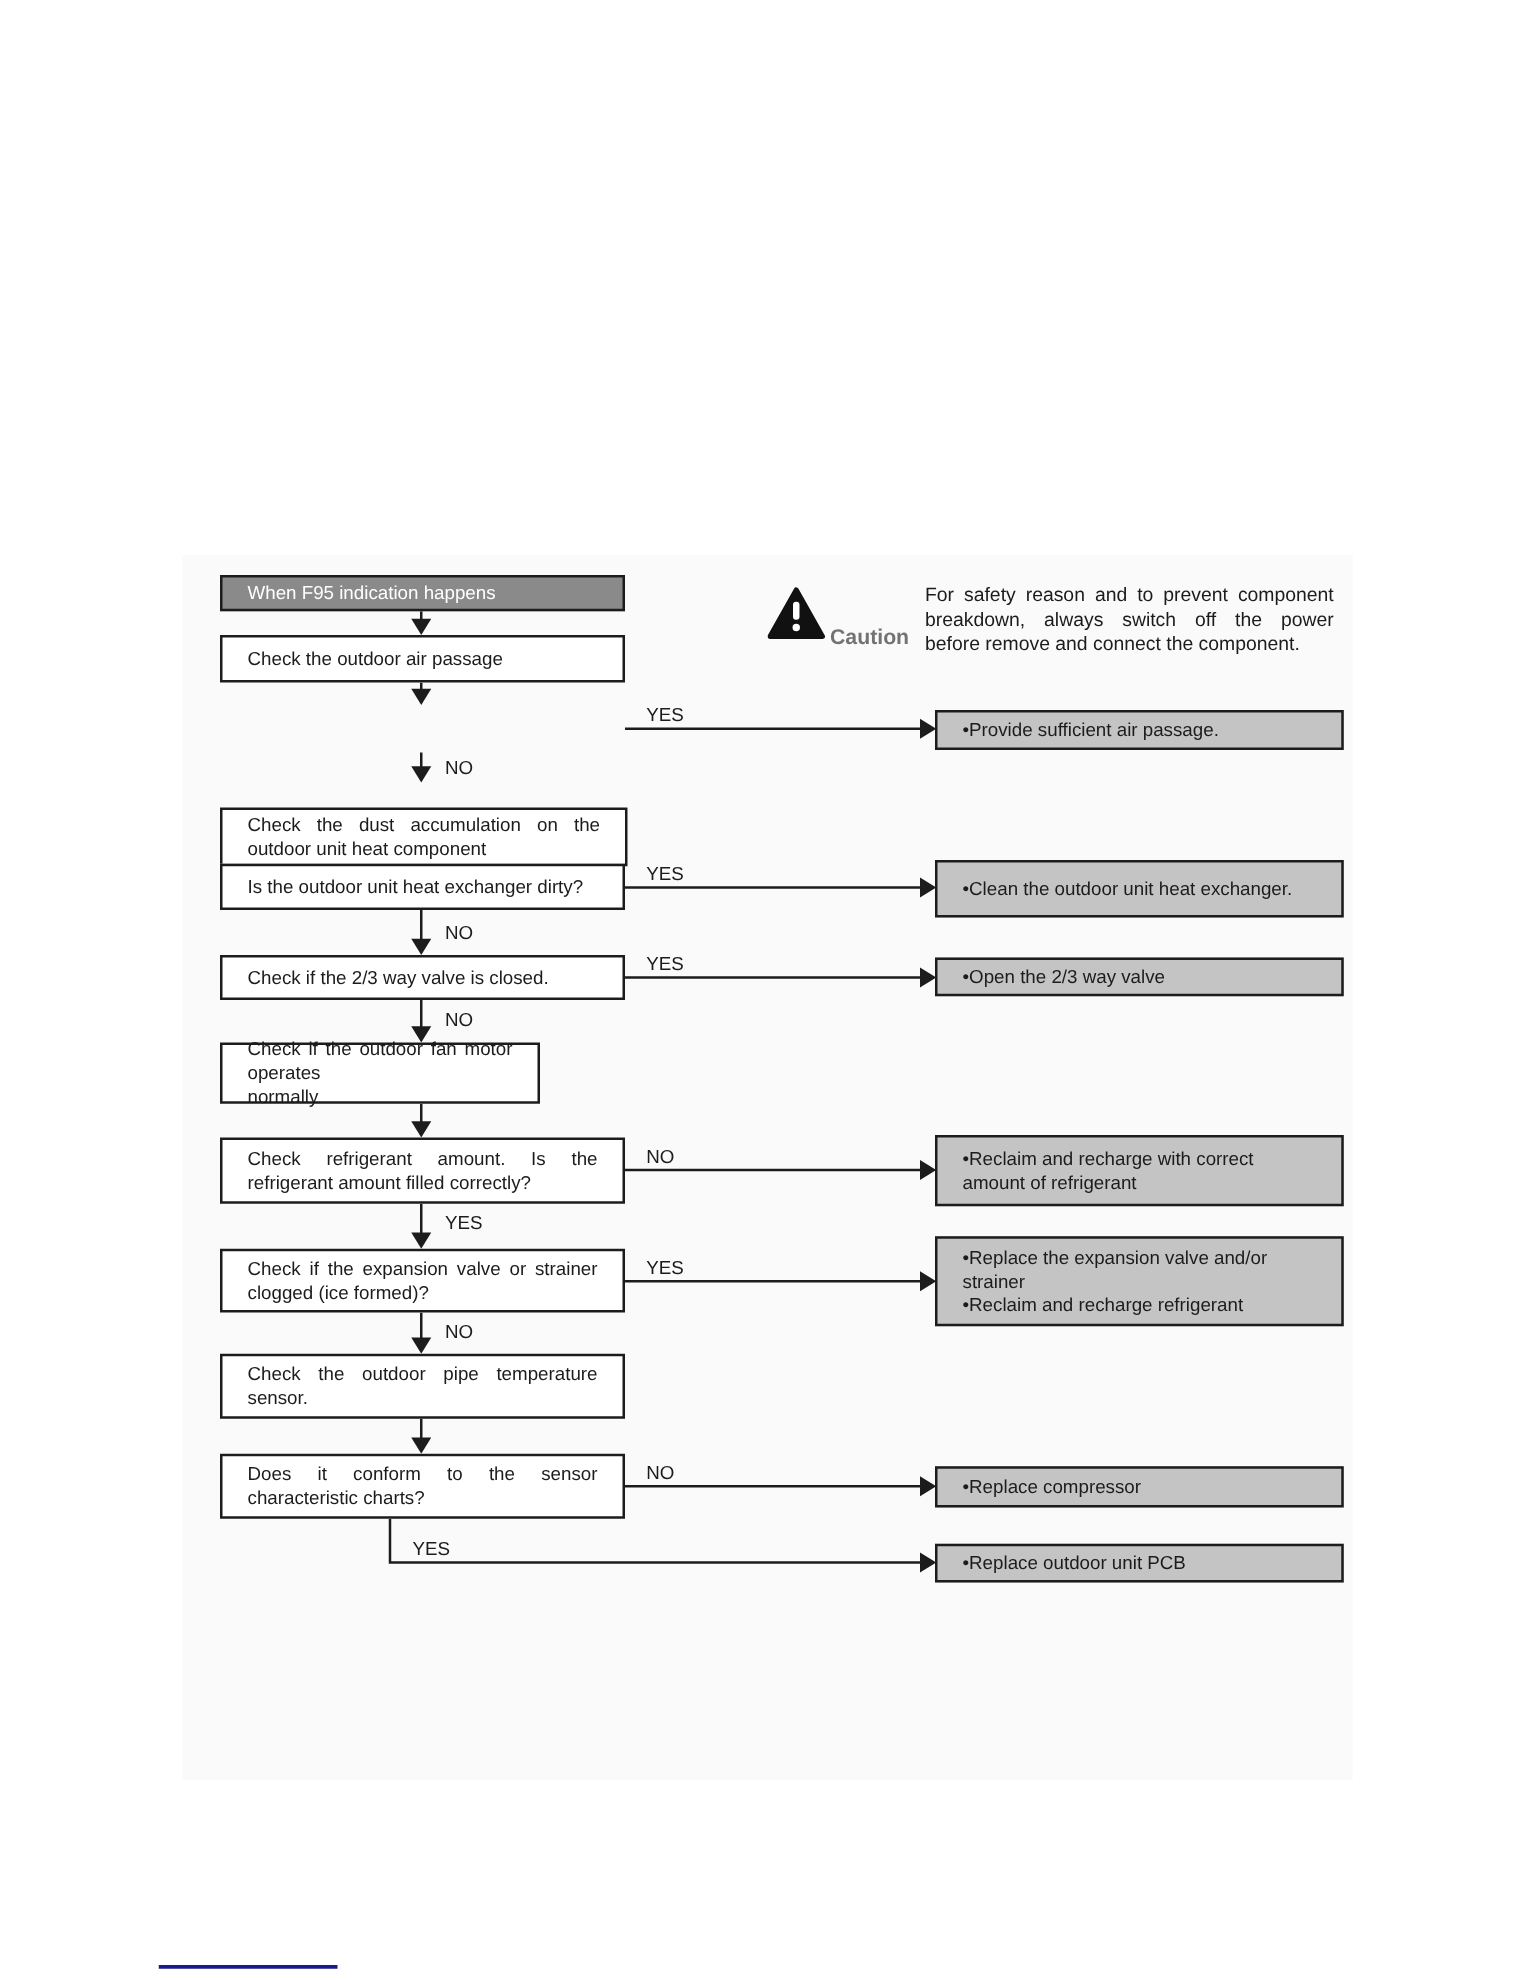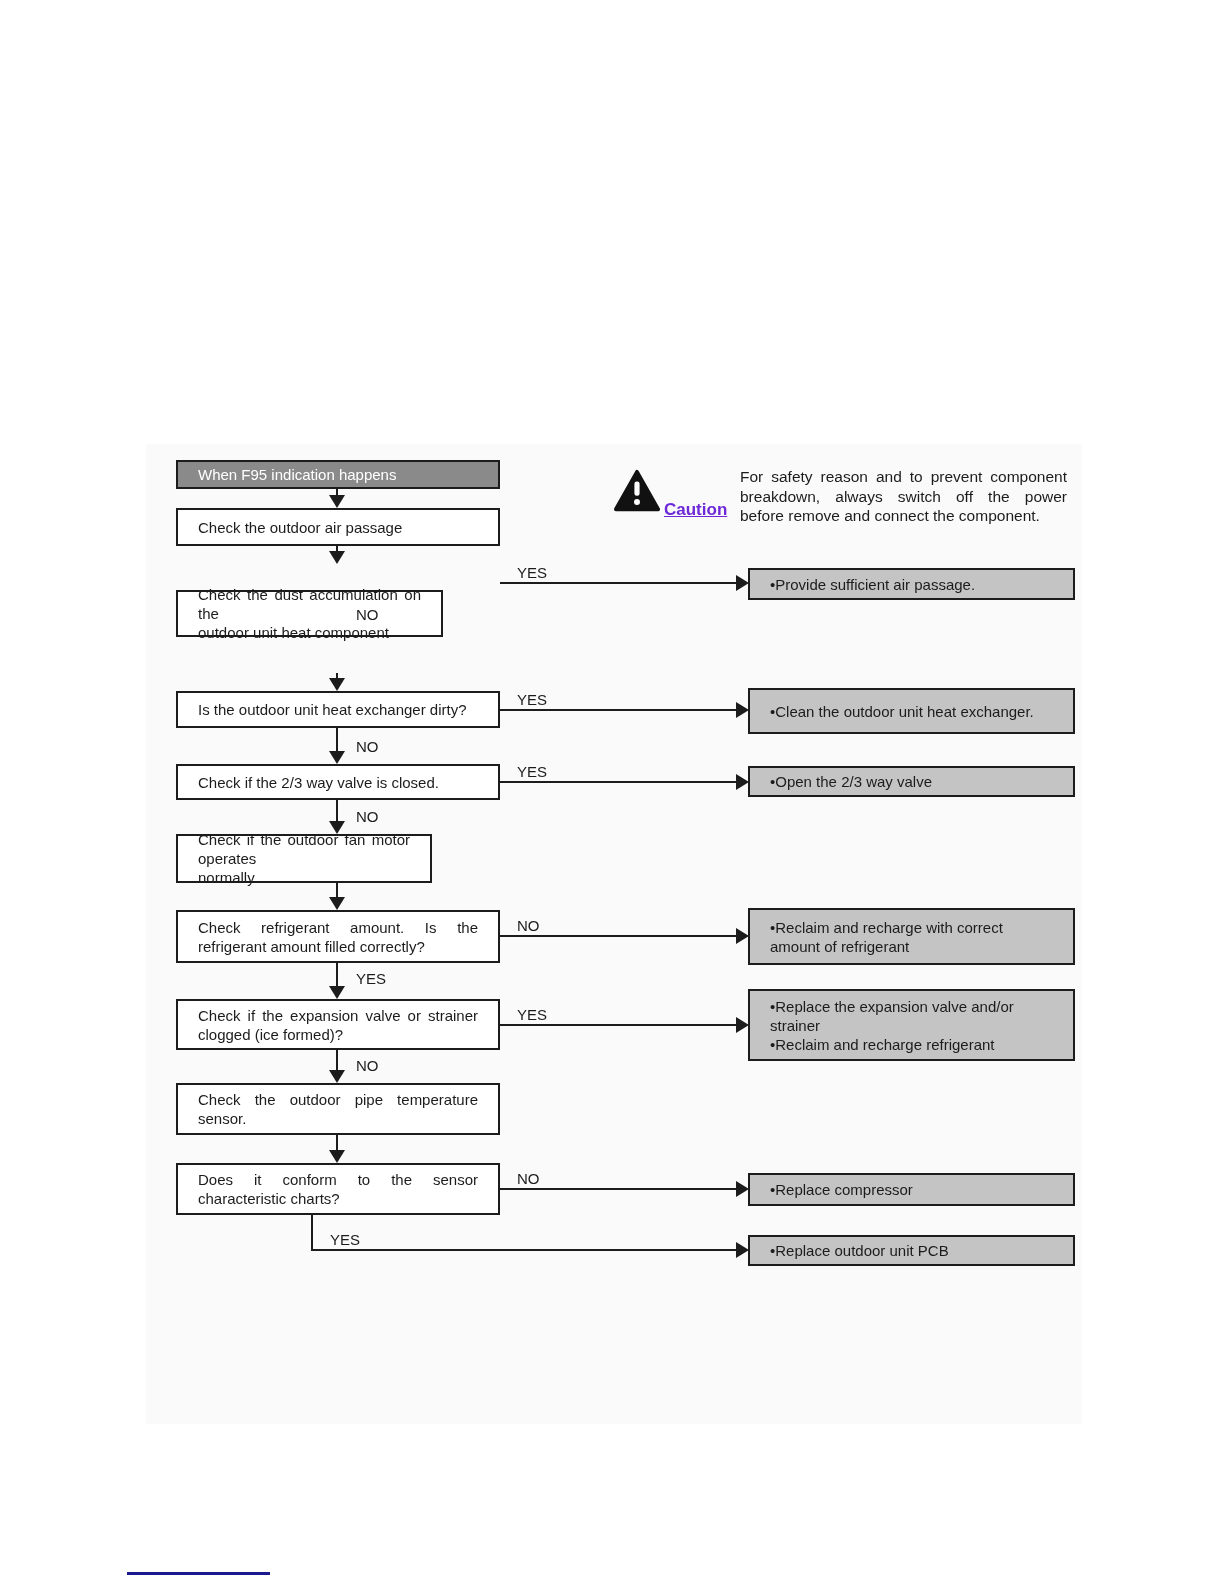--- a/index.html
+++ b/index.html
@@ -12,21 +12,21 @@
   .node{
     position:absolute;box-sizing:border-box;border:2px solid var(--line,#1c1c1c);
     background:#ffffff;display:flex;flex-direction:column;justify-content:center;
     padding:2px 20px;font-size:15px;line-height:19px;
   }
   .node.start{background:var(--accent-gray,#8a8a8a);color:#ffffff;}
   .node.result{background:var(--result-gray,#c4c4c4);}
   .nl{width:100%;text-align:left;}
   .nl.just{text-align:justify;text-align-last:justify;text-justify:inter-word;}
   .lbl{position:absolute;height:18px;font-size:15px;line-height:18px;color:#1c1c1c;}
-  .caution-label{position:absolute;left:664px;top:500px;font-size:17px;font-weight:bold;color:#6d28d9;text-decoration:underline;}
+  .caution-label{position:absolute;left:664px;top:500px;font-size:17px;font-weight:bold;color:#737373;}
   .caution-text{position:absolute;left:740px;top:467px;width:327px;font-size:15.5px;line-height:19.5px;}
   .caution-text .nl{display:block;}
   .caution-icon{position:absolute;left:614px;top:466px;width:46px;height:50px;}
   .footer-rule{position:absolute;left:127px;top:1572px;width:143px;height:3px;background:var(--footer-rule,#1a1a8e);}
 </style>
 </head>
 <body>
 
 <div class="page">
 
@@ -87,21 +87,21 @@
 
   <div class="node start" style="left:176px;top:460px;width:324px;height:29px">
     <div class="nl">When F95 indication happens</div>
   </div>
 
   <div class="node" style="left:176px;top:508px;width:324px;height:38px">
     <div class="nl">Check the outdoor air passage</div>
   </div>
 
 
-  <div class="node" style="left:176px;top:590px;width:267px;height:47px">
+  <div class="node" style="left:176px;top:646px;width:326px;height:47px">
     <div class="nl just">Check the dust accumulation on the</div>
     <div class="nl">outdoor unit heat component</div>
   </div>
 
   <div class="node" style="left:176px;top:691px;width:324px;height:37px">
     <div class="nl">Is the outdoor unit heat exchanger dirty?</div>
   </div>
 
   <div class="node" style="left:176px;top:764px;width:324px;height:36px">
     <div class="nl">Check if the 2/3 way valve is closed.</div>

